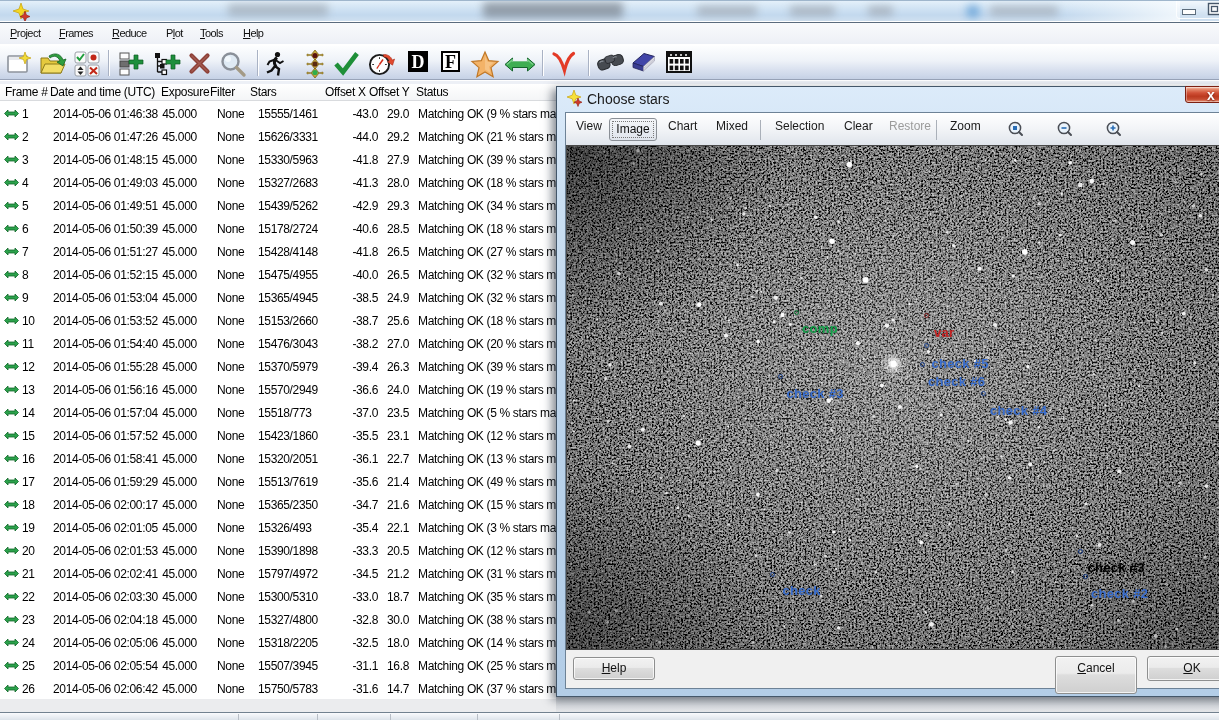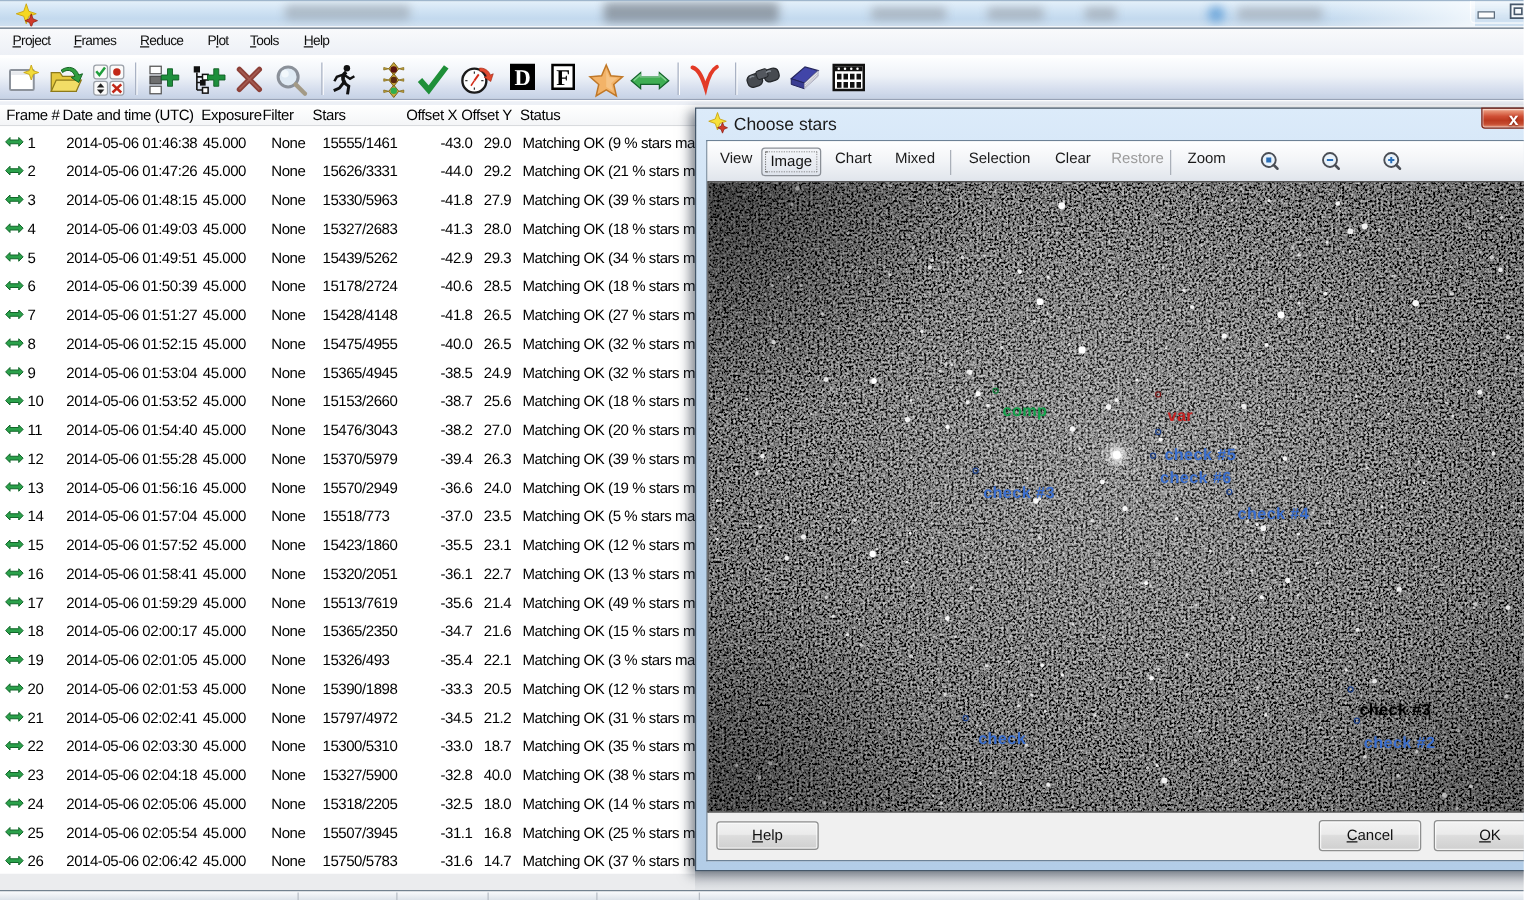--- a/index.html
+++ b/index.html
@@ -512,23 +512,23 @@
       <span class="c st">Matching OK (35 % stars matched)</span>
     </div>
 <div class="tr" style="top:506.5px">
       <svg class="ra" width="15" height="9" viewBox="0 0 15 9">
         <path d="M0.5 4.5 L4 1 L4 3 L11 3 L11 1 L14.5 4.5 L11 8 L11 6 L4 6 L4 8 Z" fill="#2ba14b" stroke="#12672a" stroke-width="0.8"></path>
       </svg>
       <span class="c n">23</span>
       <span class="c d">2014-05-06 02:04:18</span>
       <span class="c e">45.000</span>
       <span class="c f">None</span>
-      <span class="c s">15327/5900</span>
+      <span class="c s">15327/4800</span>
       <span class="c x">-32.8</span>
-      <span class="c y">40.0</span>
+      <span class="c y">30.0</span>
       <span class="c st">Matching OK (38 % stars matched)</span>
     </div>
 <div class="tr" style="top:529.5px">
       <svg class="ra" width="15" height="9" viewBox="0 0 15 9">
         <path d="M0.5 4.5 L4 1 L4 3 L11 3 L11 1 L14.5 4.5 L11 8 L11 6 L4 6 L4 8 Z" fill="#2ba14b" stroke="#12672a" stroke-width="0.8"></path>
       </svg>
       <span class="c n">24</span>
       <span class="c d">2014-05-06 02:05:06</span>
       <span class="c e">45.000</span>
       <span class="c f">None</span>
@@ -1253,16 +1253,16 @@
           <div class="sl" style="left:364.5px;top:209.5px;color:#3a6fd0">check #5</div>
           <div class="sl" style="left:361.0px;top:227.5px;color:#3a6fd0">check #6</div>
           <div class="sl" style="left:219.5px;top:240.0px;color:#3a6fd0">check #3</div>
           <div class="sl" style="left:423.0px;top:256.5px;color:#3a6fd0">check #4</div>
           <div class="sl" style="left:215.5px;top:436.5px;color:#3a6fd0">check</div>
           <div class="sl" style="left:520.5px;top:414.0px;color:#000000">check #3</div>
           <div class="sl" style="left:524.0px;top:440.0px;color:#3a6fd0">check #2</div>
    </div>
       </div>
    <div class="wbtn" style="left:7px;top:544px;width:82px"><u>H</u>elp</div>
-   <div class="wbtn" style="left:489px;top:543px;width:82px;height:25px;line-height:23px"><u>C</u>ancel</div>
+   <div class="wbtn" style="left:489px;top:543px;width:82px;height:38px;line-height:23px"><u>C</u>ancel</div>
    <div class="wbtn" style="left:581px;top:543px;width:90px;height:25px;line-height:23px"><u>O</u>K</div>
  </div>
 </div>
 
 </body></html>

